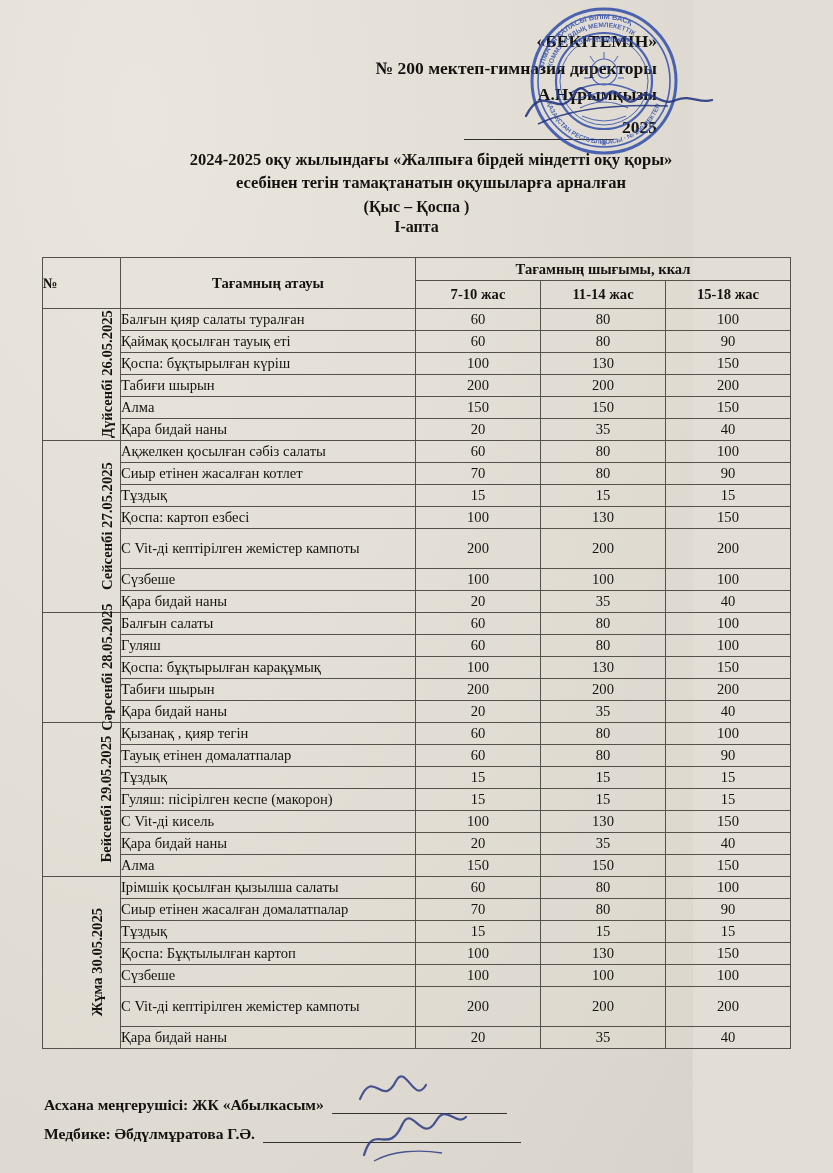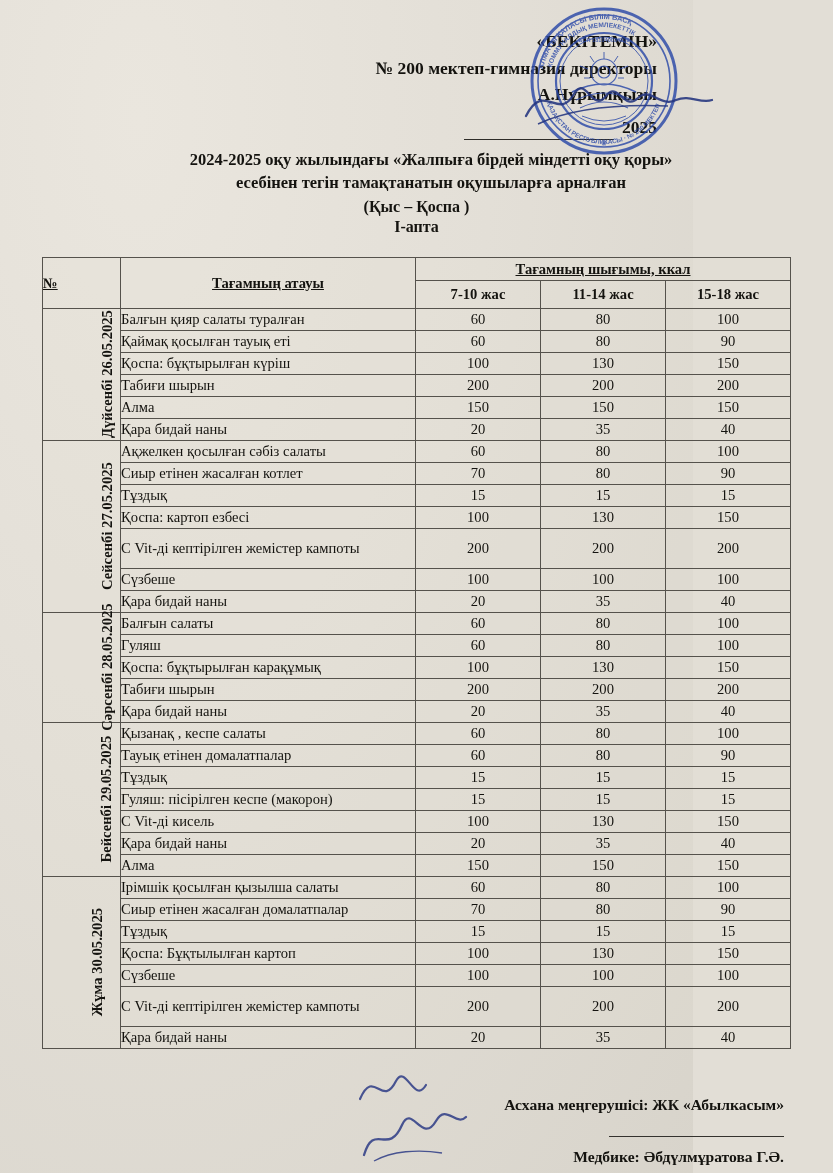--- a/index.html
+++ b/index.html
@@ -105,21 +105,20 @@
   }
   col.c-day   { width: 78px; }
   col.c-dish  { width: 295px; }
   col.c-a1    { width: 125px; }
   col.c-a2    { width: 125px; }
   col.c-a3    { width: 125px; }
 
   th.h-no, th.h-dish, th.h-out {
     font-weight: bold;
     text-align: center;
-    text-decoration: underline;
   }
   th.h-no { font-size: 15px; vertical-align: top; padding-top: 5px; text-align: left; padding-left: 10px; }
   th.h-dish { font-size: 15.5px; vertical-align: top; padding-top: 5px; }
   th.h-out  { font-size: 15.5px; height: 22px; }
   th.h-age  { font-weight: bold; font-size: 14.6px; text-align: center; height: 27px; }
 
   td.day {
     text-align: center;
     vertical-align: middle;
     font-weight: bold;
@@ -153,21 +152,20 @@
     width: 740px;
     font-weight: bold;
     font-size: 15.6px;
     z-index: 3;
   }
   .footer .frow {
     display: flex;
     align-items: flex-end;
     gap: 8px;
     margin-bottom: 11px;
-    flex-direction: column;
   }
   .footer .frule {
     display: inline-block;
     border-bottom: 1.7px solid #34322e;
     height: 14px;
     flex: 0 0 auto;
   }
   .frule.w1 { width: 175px; }
   .frule.w2 { width: 258px; }
   .sig-foot {
@@ -372,21 +370,21 @@
           <td class="val">200</td>
         </tr>
         <tr class="r1">
           <td class="dish">Қара бидай наны</td>
           <td class="val">20</td>
           <td class="val">35</td>
           <td class="val">40</td>
         </tr>
         <tr class="r1 daybreak">
           <td class="day" rowspan="7"><span class="vert">Бейсенбі 29.05.2025</span></td>
-          <td class="dish">Қызанақ , кеспе  салаты</td>
+          <td class="dish">Қызанақ , қияр  тегін</td>
           <td class="val">60</td>
           <td class="val">80</td>
           <td class="val">100</td>
         </tr>
         <tr class="r1">
           <td class="dish">Тауық етінен домалатпалар</td>
           <td class="val">60</td>
           <td class="val">80</td>
           <td class="val">90</td>
         </tr>

